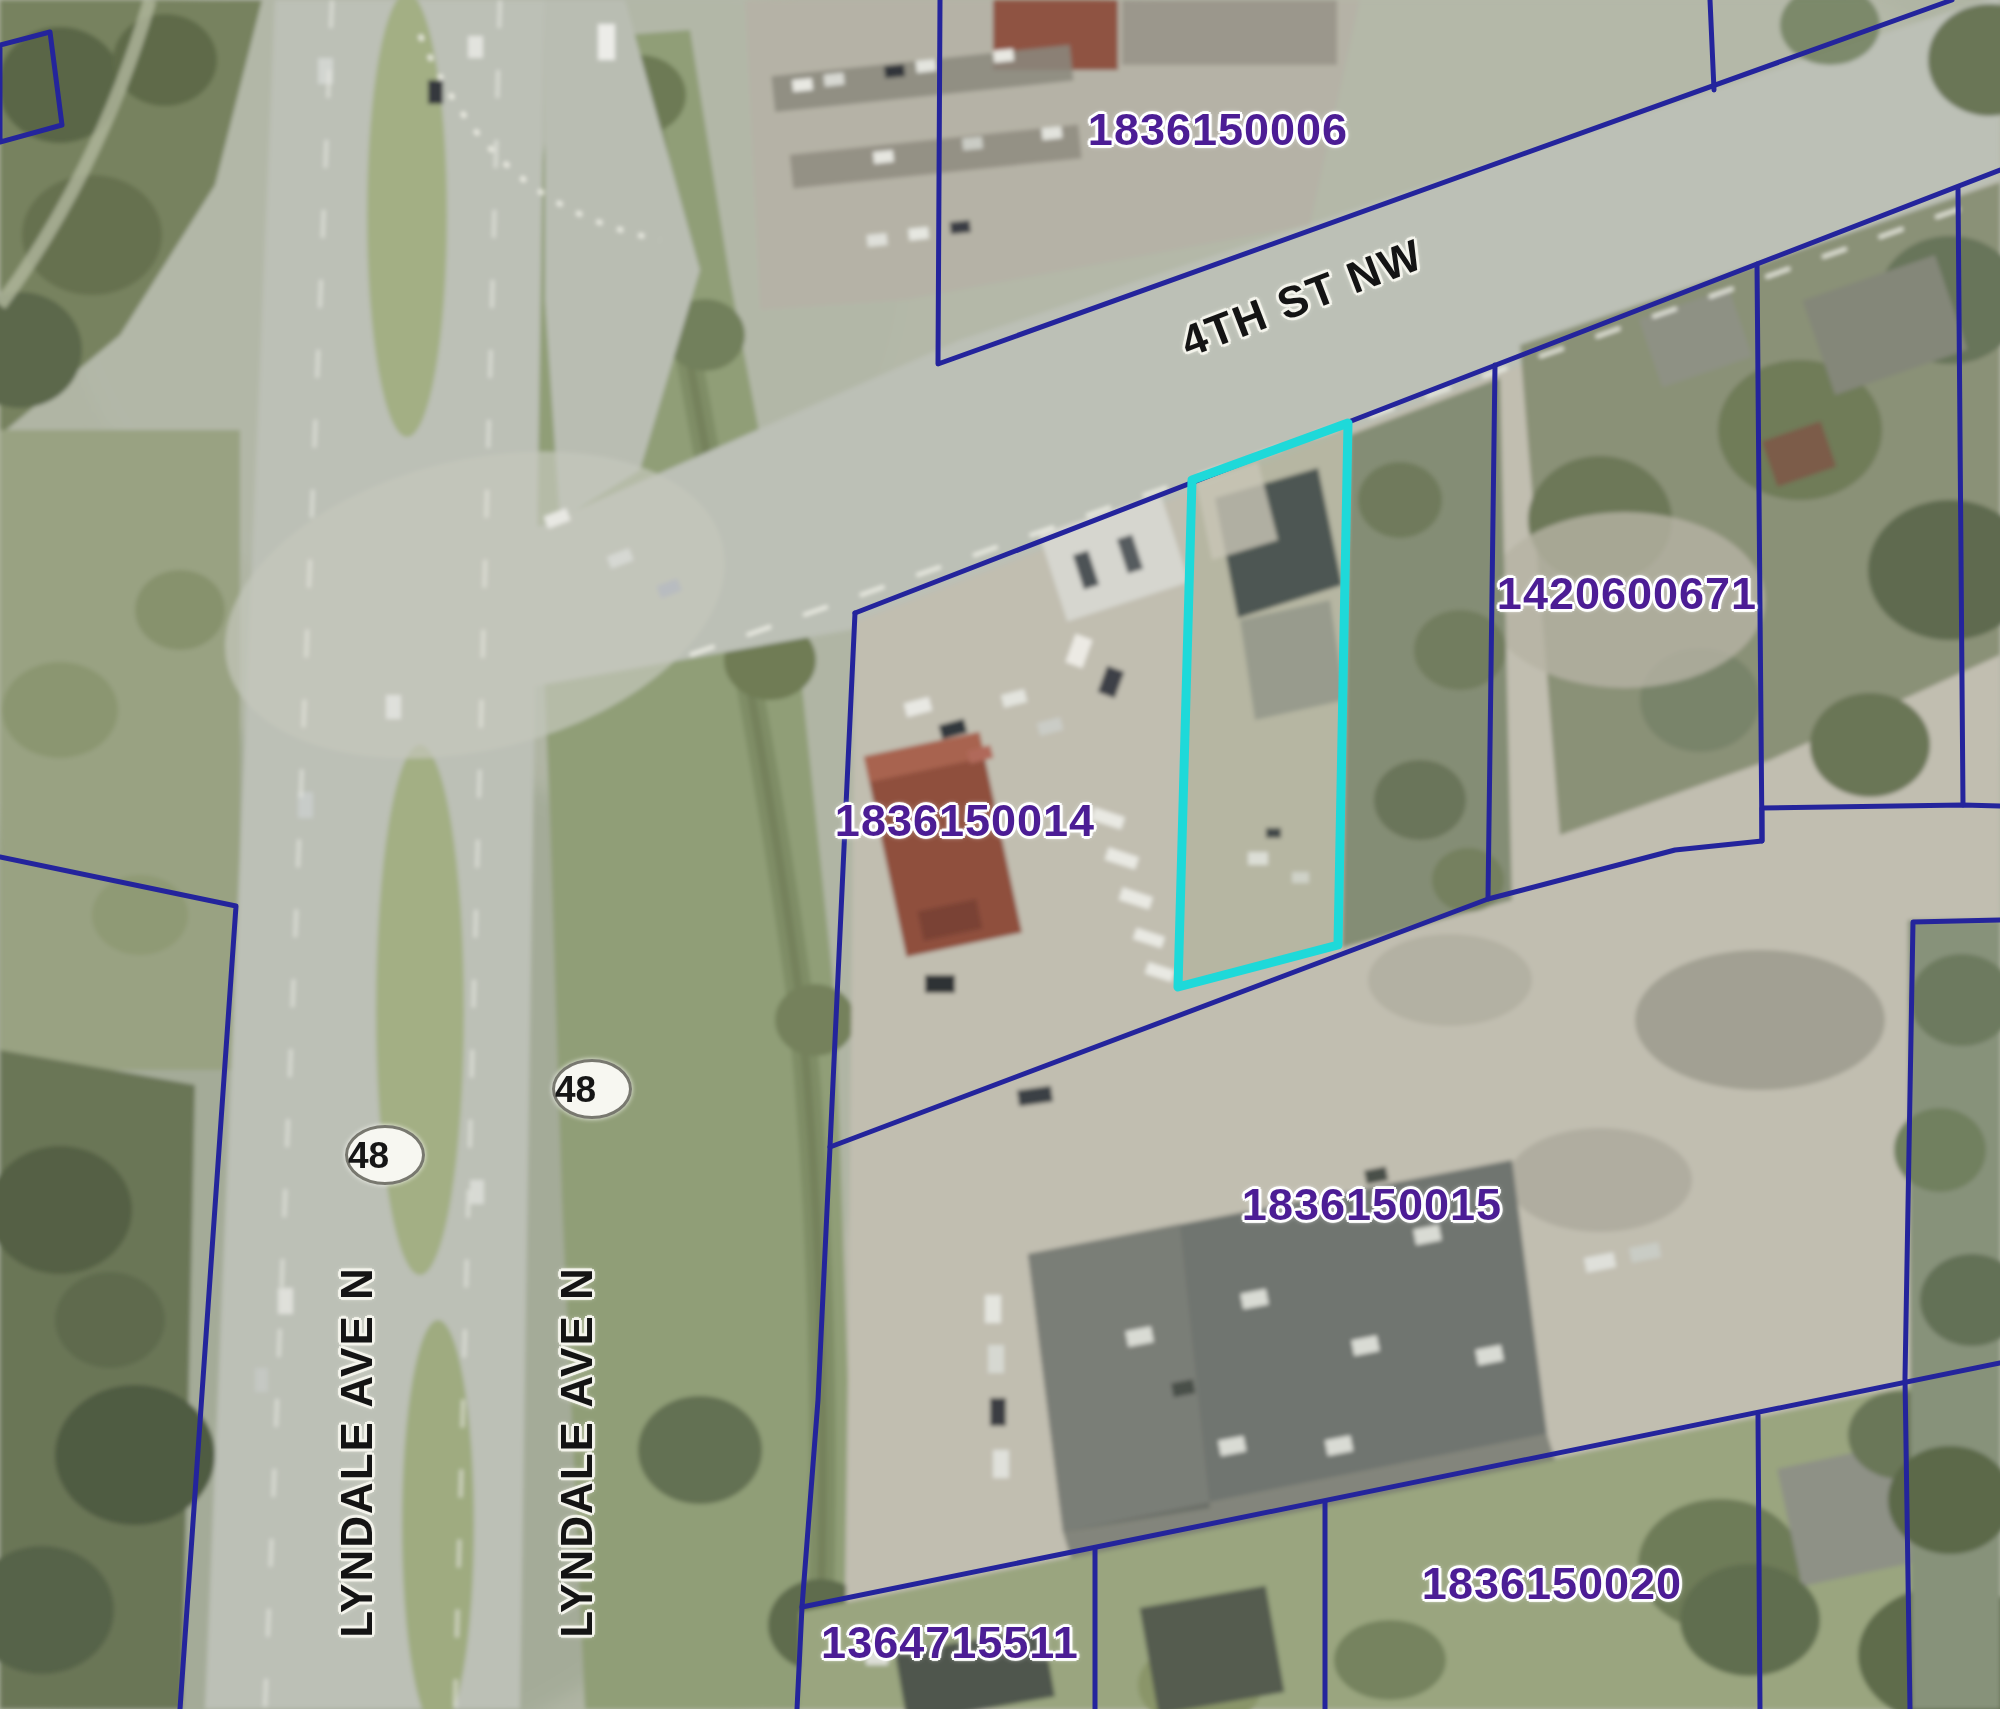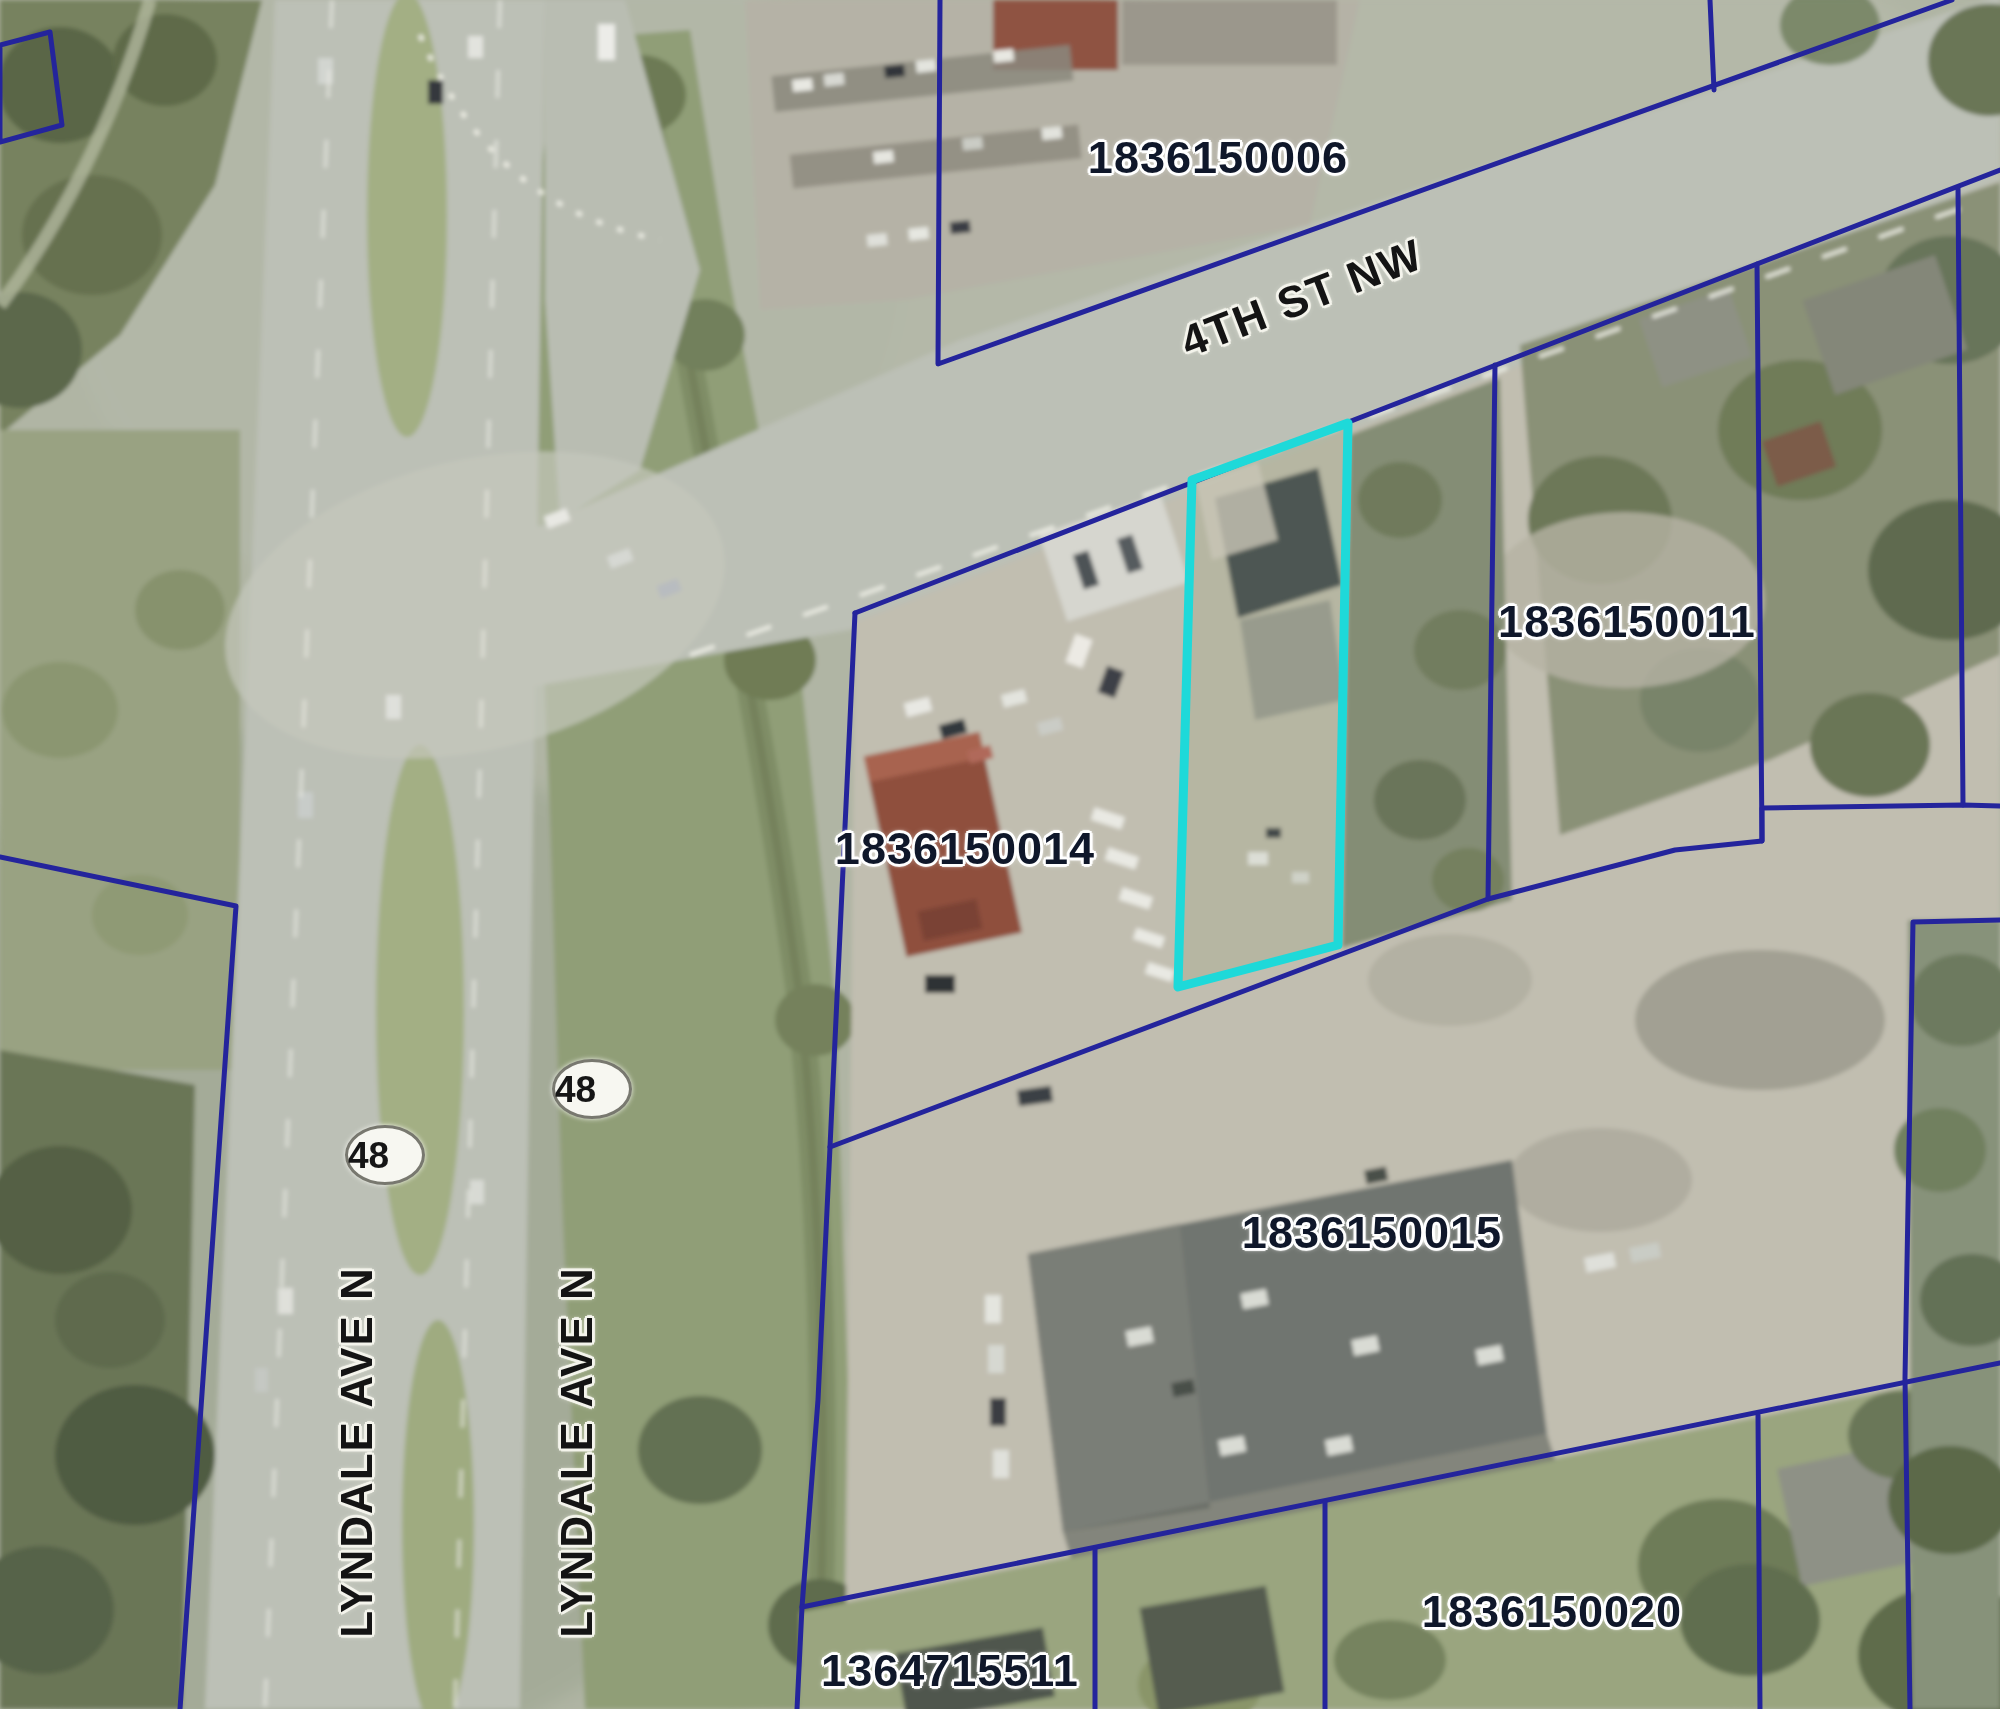--- a/index.html
+++ b/index.html
@@ -14,26 +14,25 @@
   .map-label{
     position:absolute;
     transform:translate(-50%,-50%);
     white-space:nowrap;
     pointer-events:none;
   }
   .parcel-label{
     font-weight:bold;
     font-size:45px;
     letter-spacing:1px;
-    color:#0f172a;
+    color:#4c1d95;
     text-shadow:
       -2px -2px 0 #fff, 2px -2px 0 #fff, -2px 2px 0 #fff, 2px 2px 0 #fff,
       0 -3px 1px #fff, 0 3px 1px #fff, -3px 0 1px #fff, 3px 0 1px #fff,
       0 0 6px #fff;
-    margin-top: 28px;
   }
   .street-label{
     font-weight:bold;
     font-size:44px;
     letter-spacing:2px;
     color:#141414;
     text-shadow:
       -2px -2px 0 #f4f4ec, 2px -2px 0 #f4f4ec, -2px 2px 0 #f4f4ec, 2px 2px 0 #f4f4ec,
       0 -3px 1px #f4f4ec, 0 3px 1px #f4f4ec, -3px 0 1px #f4f4ec, 3px 0 1px #f4f4ec,
       0 0 6px #f4f4ec;
@@ -271,21 +270,21 @@
       <path d="M1325,1502 L1325,1709"></path>
       <path d="M1758,1415 L1760,1709"></path>
       <path d="M0,857 L236,906 L180,1709"></path>
       <path d="M0,45 L50,32 L62,125 L0,142 Z"></path>
     </g>
 
     <polygon points="1192,480 1348,423 1338,945 1178,987" fill="none" stroke="#1ed9d9" stroke-width="9" stroke-linejoin="round"></polygon>
   </svg>
 
   <div class="map-label parcel-label" style="left:1218px;top:130px;">1836150006</div>
-  <div class="map-label parcel-label" style="left:1627px;top:594px;">1836150011</div>
+  <div class="map-label parcel-label" style="left:1627px;top:594px;">1420600671</div>
   <div class="map-label parcel-label" style="left:965px;top:821px;">1836150014</div>
   <div class="map-label parcel-label" style="left:1372px;top:1205px;text-align:right;">1836150015</div>
   <div class="map-label parcel-label" style="left:950px;top:1643px;">1364715511</div>
   <div class="map-label parcel-label" style="left:1552px;top:1584px;">1836150020</div>
 
   <div class="map-label street-label rot-street" style="left:1302px;top:298px;">4TH ST NW</div>
   <div class="map-label street-label rot-vert" style="left:357px;top:1452px;">LYNDALE AVE N</div>
   <div class="map-label street-label rot-vert" style="left:577px;top:1452px;">LYNDALE AVE N</div>
 
   <div class="route-shield" style="left:385px;top:1155px;">

